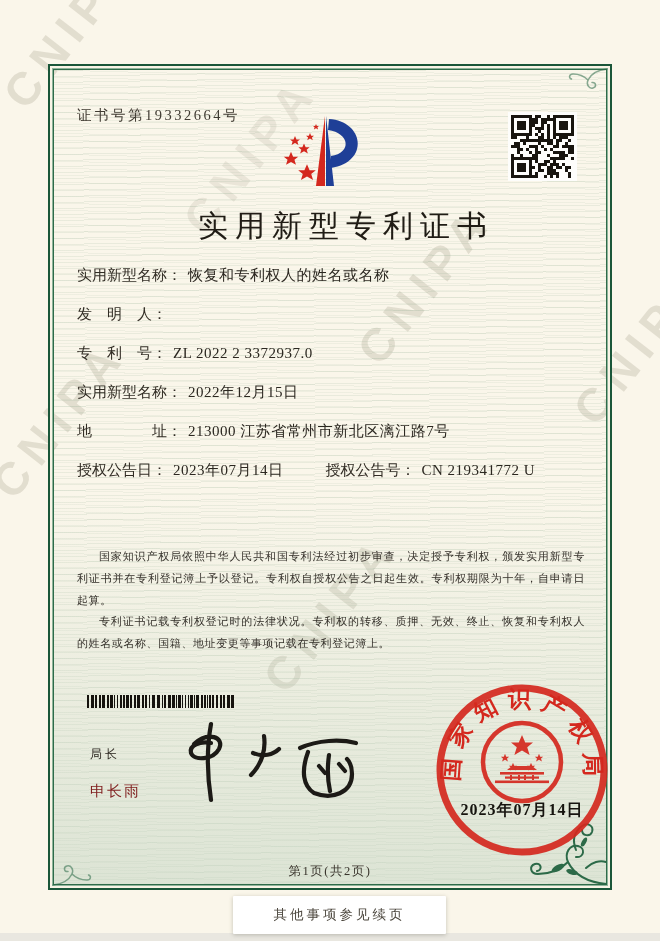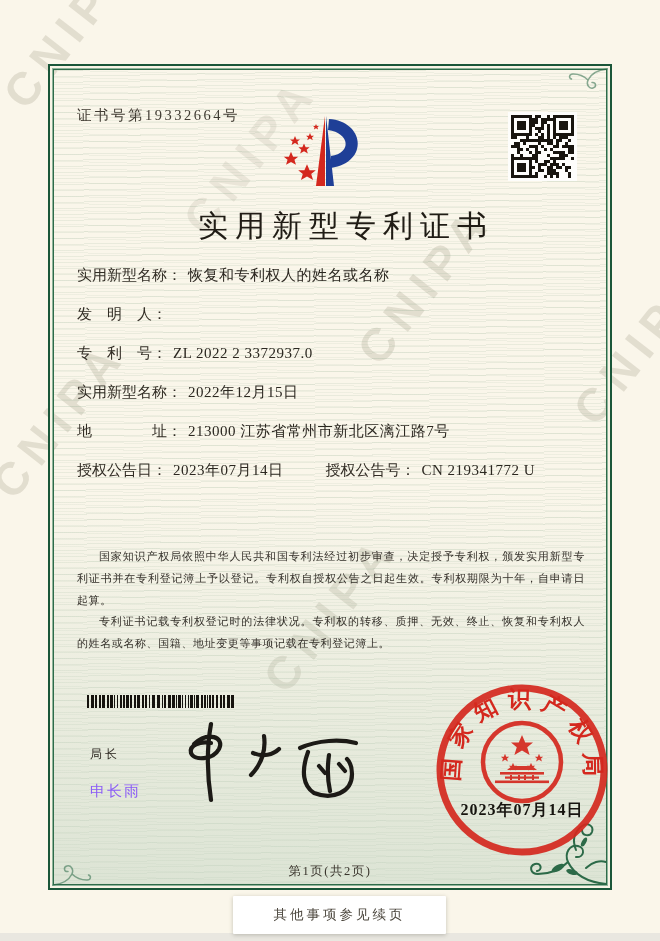--- a/index.html
+++ b/index.html
@@ -48,21 +48,21 @@
   .grant-pair{margin-left:42px;display:flex;}
 
   .paras{position:absolute;left:27px;right:25px;top:480px;}
   .paras p{margin:0;text-indent:2em;font-size:11px;line-height:1.98;letter-spacing:.6px;
            text-align:justify;color:#34302a;}
 
   .barcode{position:absolute;left:37px;top:629px;height:13px;display:flex;align-items:stretch;}
   .barcode span{display:block;background:#16130e;}
 
   .sig-title{position:absolute;left:40px;top:680px;font-size:12px;letter-spacing:3px;color:#2b2720;}
-  .sig-name{position:absolute;left:40px;top:716px;font-size:15px;letter-spacing:2px;color:#8b5cf6;}
+  .sig-name{position:absolute;left:40px;top:716px;font-size:15px;letter-spacing:2px;color:#7f1d1d;}
   .sig-script{position:absolute;left:128px;top:650px;}
 
   .seal{position:absolute;left:382px;top:614px;width:180px;height:180px;mix-blend-mode:multiply;}
 
   .page-info{position:absolute;left:0;top:797px;width:100%;text-align:center;font-size:12.5px;
              letter-spacing:1.5px;color:#3a352d;}
 
   .tab{position:absolute;left:233px;top:896px;width:213px;height:38px;background:#ffffff;
        z-index:6;display:flex;align-items:center;justify-content:center;
        box-shadow:0 1px 4px rgba(70,70,60,0.3);border-radius:1px;}

